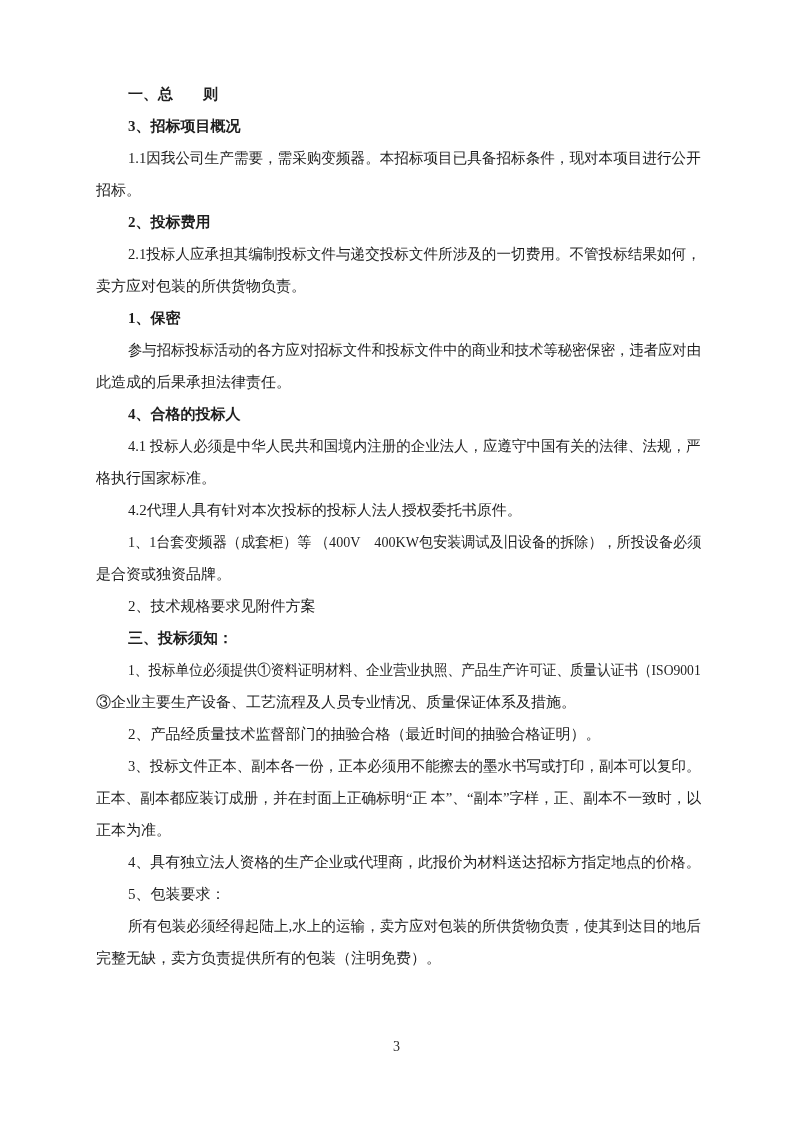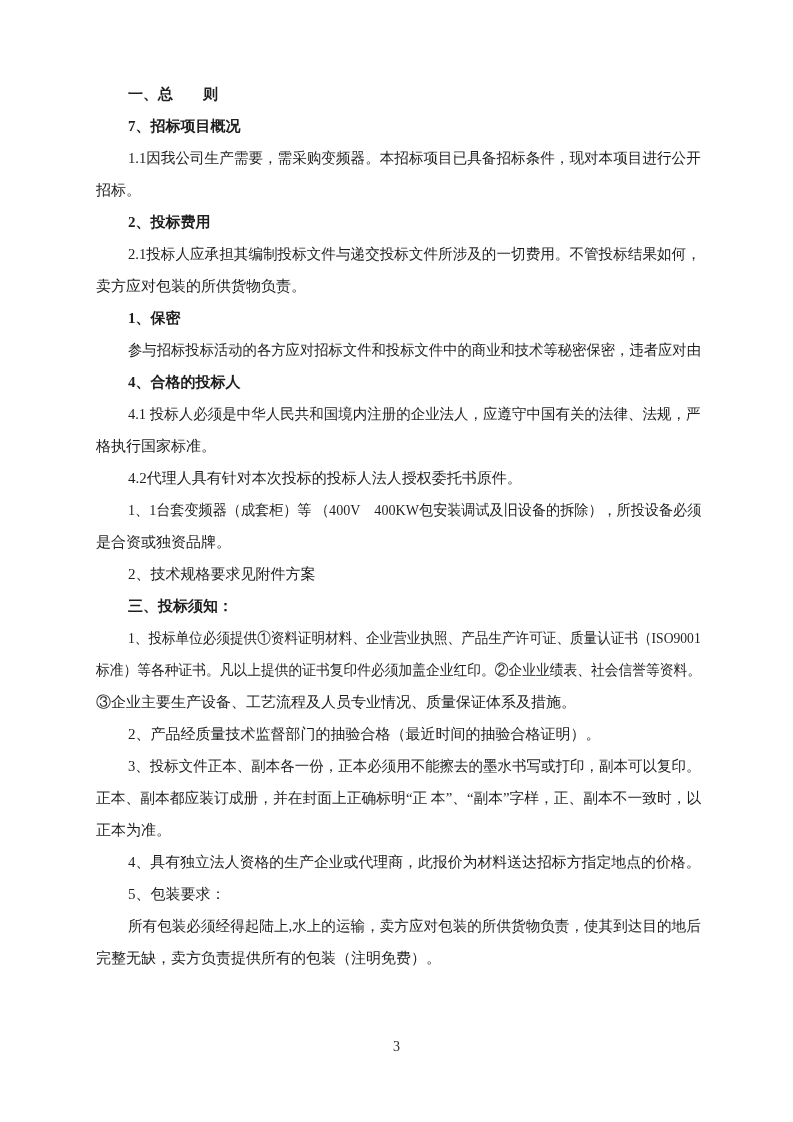--- a/index.html
+++ b/index.html
@@ -47,38 +47,38 @@
     line-height: 20px;
     color: #2a2a2a;
   }
 </style>
 </head>
 <body>
 
 <div class="page">
   <div class="content" id="doc-body">
       <div class="line bold indent"><span class="line-text">一、总　　则</span></div>
-      <div class="line bold indent"><span class="line-text">7、招标项目概况</span></div>
+      <div class="line bold indent"><span class="line-text">3、招标项目概况</span></div>
       <div class="line indent"><span class="line-text" style="transform: scaleX(0.972835);">1.1因我公司生产需要，需采购变频器。本招标项目已具备招标条件，现对本项目进行公开</span></div>
       <div class="line"><span class="line-text">招标。</span></div>
       <div class="line bold indent"><span class="line-text">2、投标费用</span></div>
       <div class="line indent"><span class="line-text" style="transform: scaleX(0.972835);">2.1投标人应承担其编制投标文件与递交投标文件所涉及的一切费用。不管投标结果如何，</span></div>
       <div class="line"><span class="line-text">卖方应对包装的所供货物负责。</span></div>
       <div class="line bold indent"><span class="line-text">1、保密</span></div>
       <div class="line indent"><span class="line-text" style="transform: scaleX(0.955);">参与招标投标活动的各方应对招标文件和投标文件中的商业和技术等秘密保密，违者应对由</span></div>
+      <div class="line"><span class="line-text">此造成的后果承担法律责任。</span></div>
       <div class="line bold indent"><span class="line-text">4、合格的投标人</span></div>
       <div class="line indent"><span class="line-text" style="transform: scaleX(0.966273);">4.1 投标人必须是中华人民共和国境内注册的企业法人，应遵守中国有关的法律、法规，严</span></div>
       <div class="line"><span class="line-text">格执行国家标准。</span></div>
       <div class="line indent"><span class="line-text">4.2代理人具有针对本次投标的投标人法人授权委托书原件。</span></div>
       <div class="line indent"><span class="line-text" style="transform: scaleX(0.940887);">1、1台套变频器（成套柜）等 （400V　400KW包安装调试及旧设备的拆除），所投设备必须</span></div>
       <div class="line"><span class="line-text">是合资或独资品牌。</span></div>
       <div class="line indent"><span class="line-text">2、技术规格要求见附件方案</span></div>
       <div class="line bold indent"><span class="line-text">三、投标须知：</span></div>
       <div class="line indent"><span class="line-text" style="transform: scaleX(0.906646);">1、投标单位必须提供①资料证明材料、企业营业执照、产品生产许可证、质量认证书（ISO9001</span></div>
-      <div class="line"><span class="line-text" style="transform: scaleX(0.916667);">标准）等各种证书。凡以上提供的证书复印件必须加盖企业红印。②企业业绩表、社会信誉等资料。</span></div>
       <div class="line"><span class="line-text">③企业主要生产设备、工艺流程及人员专业情况、质量保证体系及措施。</span></div>
       <div class="line indent"><span class="line-text">2、产品经质量技术监督部门的抽验合格（最近时间的抽验合格证明）。</span></div>
       <div class="line indent"><span class="line-text" style="transform: scaleX(0.966273);">3、投标文件正本、副本各一份，正本必须用不能擦去的墨水书写或打印，副本可以复印。</span></div>
       <div class="line"><span class="line-text" style="transform: scaleX(0.98374);">正本、副本都应装订成册，并在封面上正确标明“正 本”、“副本”字样，正、副本不一致时，以</span></div>
       <div class="line"><span class="line-text">正本为准。</span></div>
       <div class="line indent"><span class="line-text" style="transform: scaleX(0.991349);">4、具有独立法人资格的生产企业或代理商，此报价为材料送达招标方指定地点的价格。</span></div>
       <div class="line indent"><span class="line-text">5、包装要求：</span></div>
       <div class="line indent"><span class="line-text" style="transform: scaleX(0.972835);">所有包装必须经得起陆上,水上的运输，卖方应对包装的所供货物负责，使其到达目的地后</span></div>
       <div class="line"><span class="line-text">完整无缺，卖方负责提供所有的包装（注明免费）。</span></div>
     </div>

